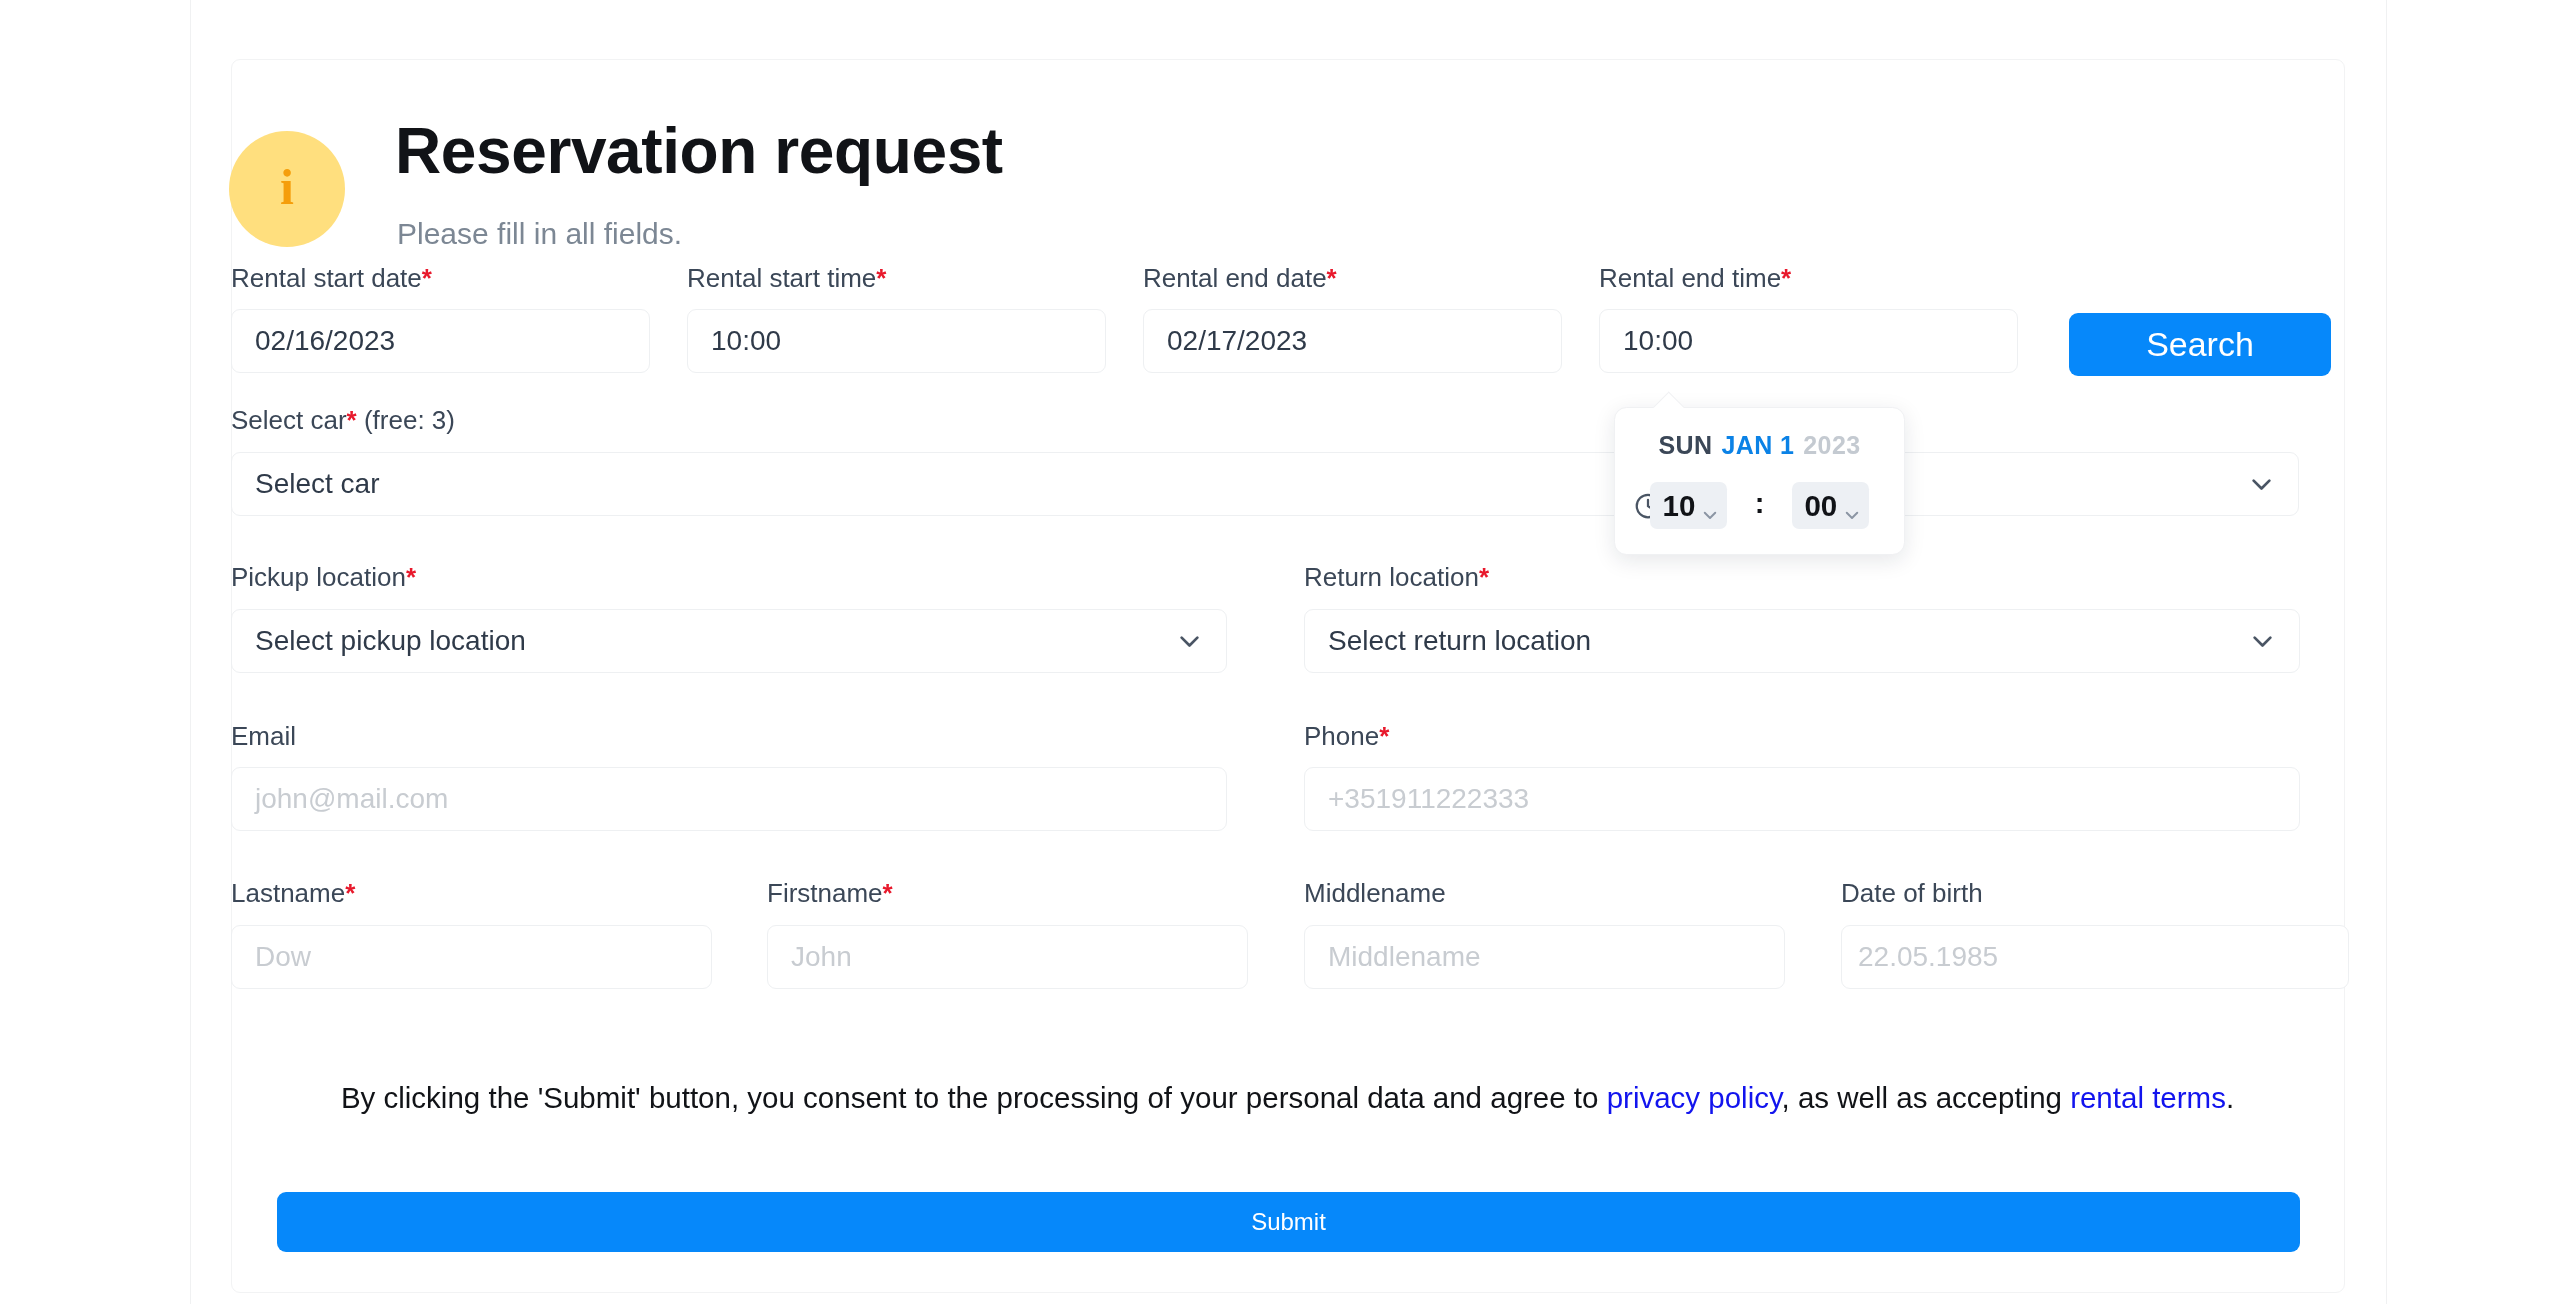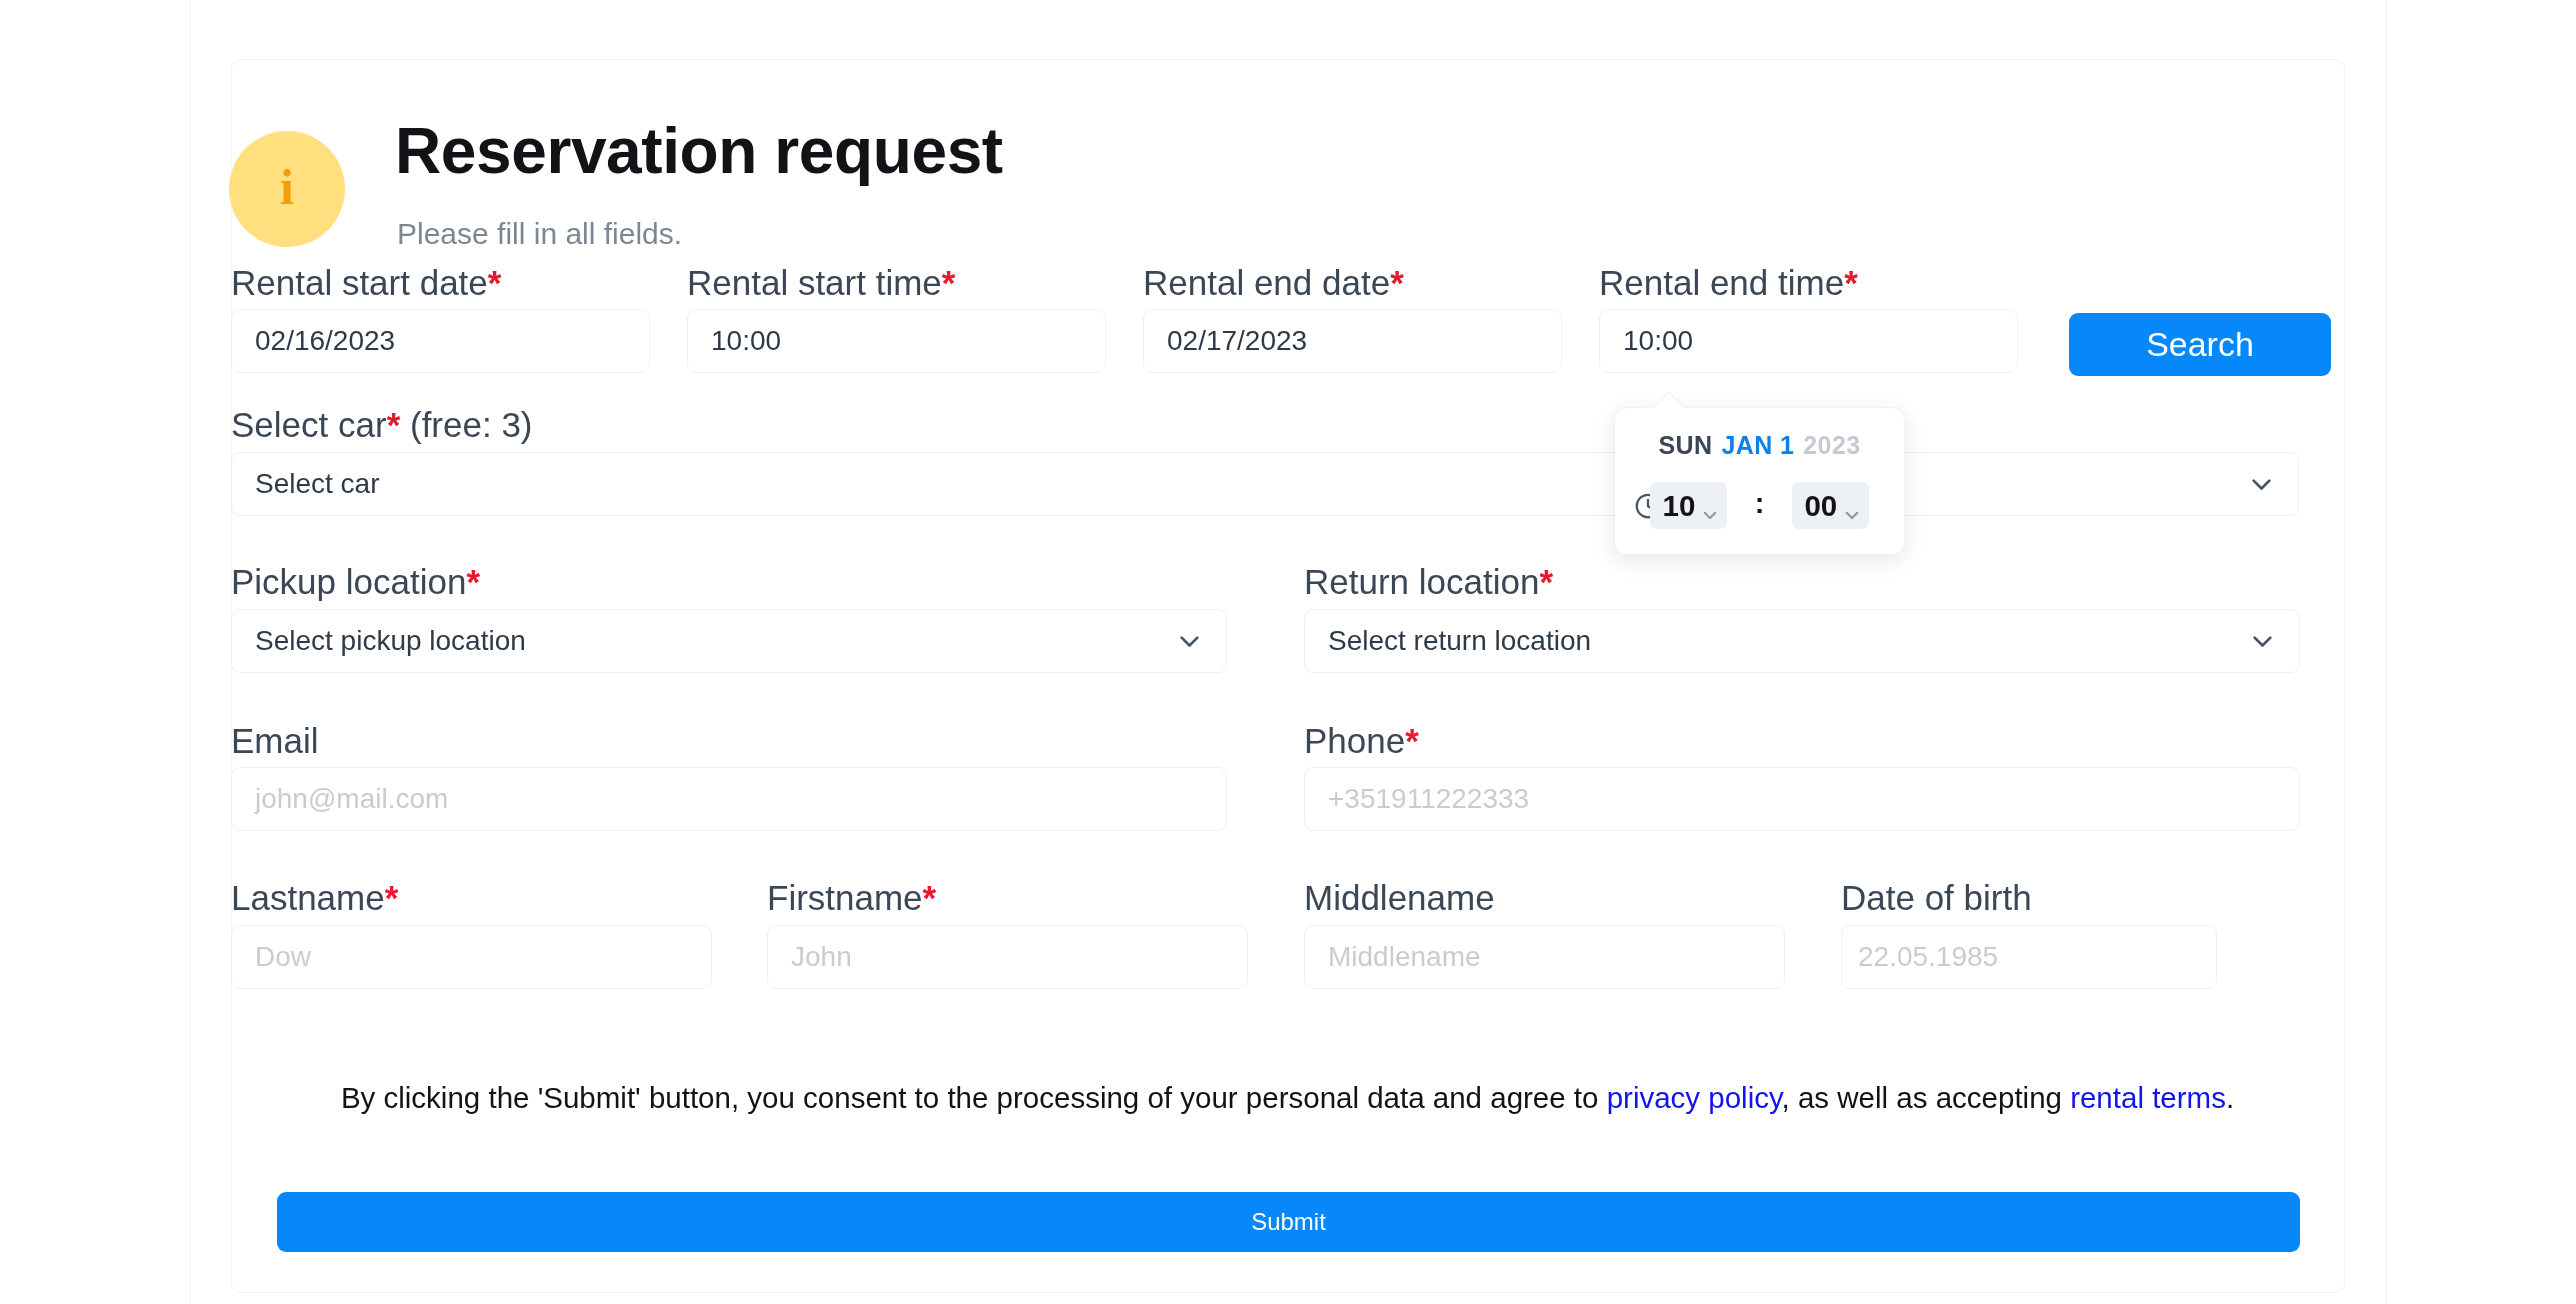--- a/index.html
+++ b/index.html
@@ -75,21 +75,21 @@
     left: 397px;
     top: 219px;
     font-size: 30px;
     color: #7c8794;
     line-height: 1;
   }
 
   
   .field-label {
     position: absolute;
-    font-size: 35px;
+    font-size: 26px;
     color: #3b4757;
     line-height: 1;
     white-space: nowrap;
   }
   .req { color: #e8192c; font-weight: 700; }
   .muted-note { color: #3b4757; }
 
   .input-box {
     position: absolute;
     height: 64px;
@@ -391,21 +391,21 @@
   <div class="input-box placeholder" style="left:767px; top:925px; width:481px;">John</div>
 
   <div class="field-label" style="left:1304px; top:880px;">
     <span>Middlename</span>
   </div>
   <div class="input-box placeholder" style="left:1304px; top:925px; width:481px;">Middlename</div>
 
   <div class="field-label" style="left:1841px; top:880px;">
     <span>Date of birth</span>
   </div>
-  <div class="input-box placeholder" style="left:1841px; top:925px; width:376px;padding-left:16px;">22.05.1985</div>
+  <div class="input-box placeholder" style="left:1841px; top:925px; width:508px;padding-left:16px;">22.05.1985</div>
 
   <div class="consent">
     <span>By clicking the 'Submit' button, you consent to the processing of your personal data and agree to </span><a href="#">privacy policy</a><span>, as well as accepting </span><a href="#">rental terms</a><span>.</span>
   </div>
 
   <button class="submit-btn">Submit</button>
 
 </div>
 
 

